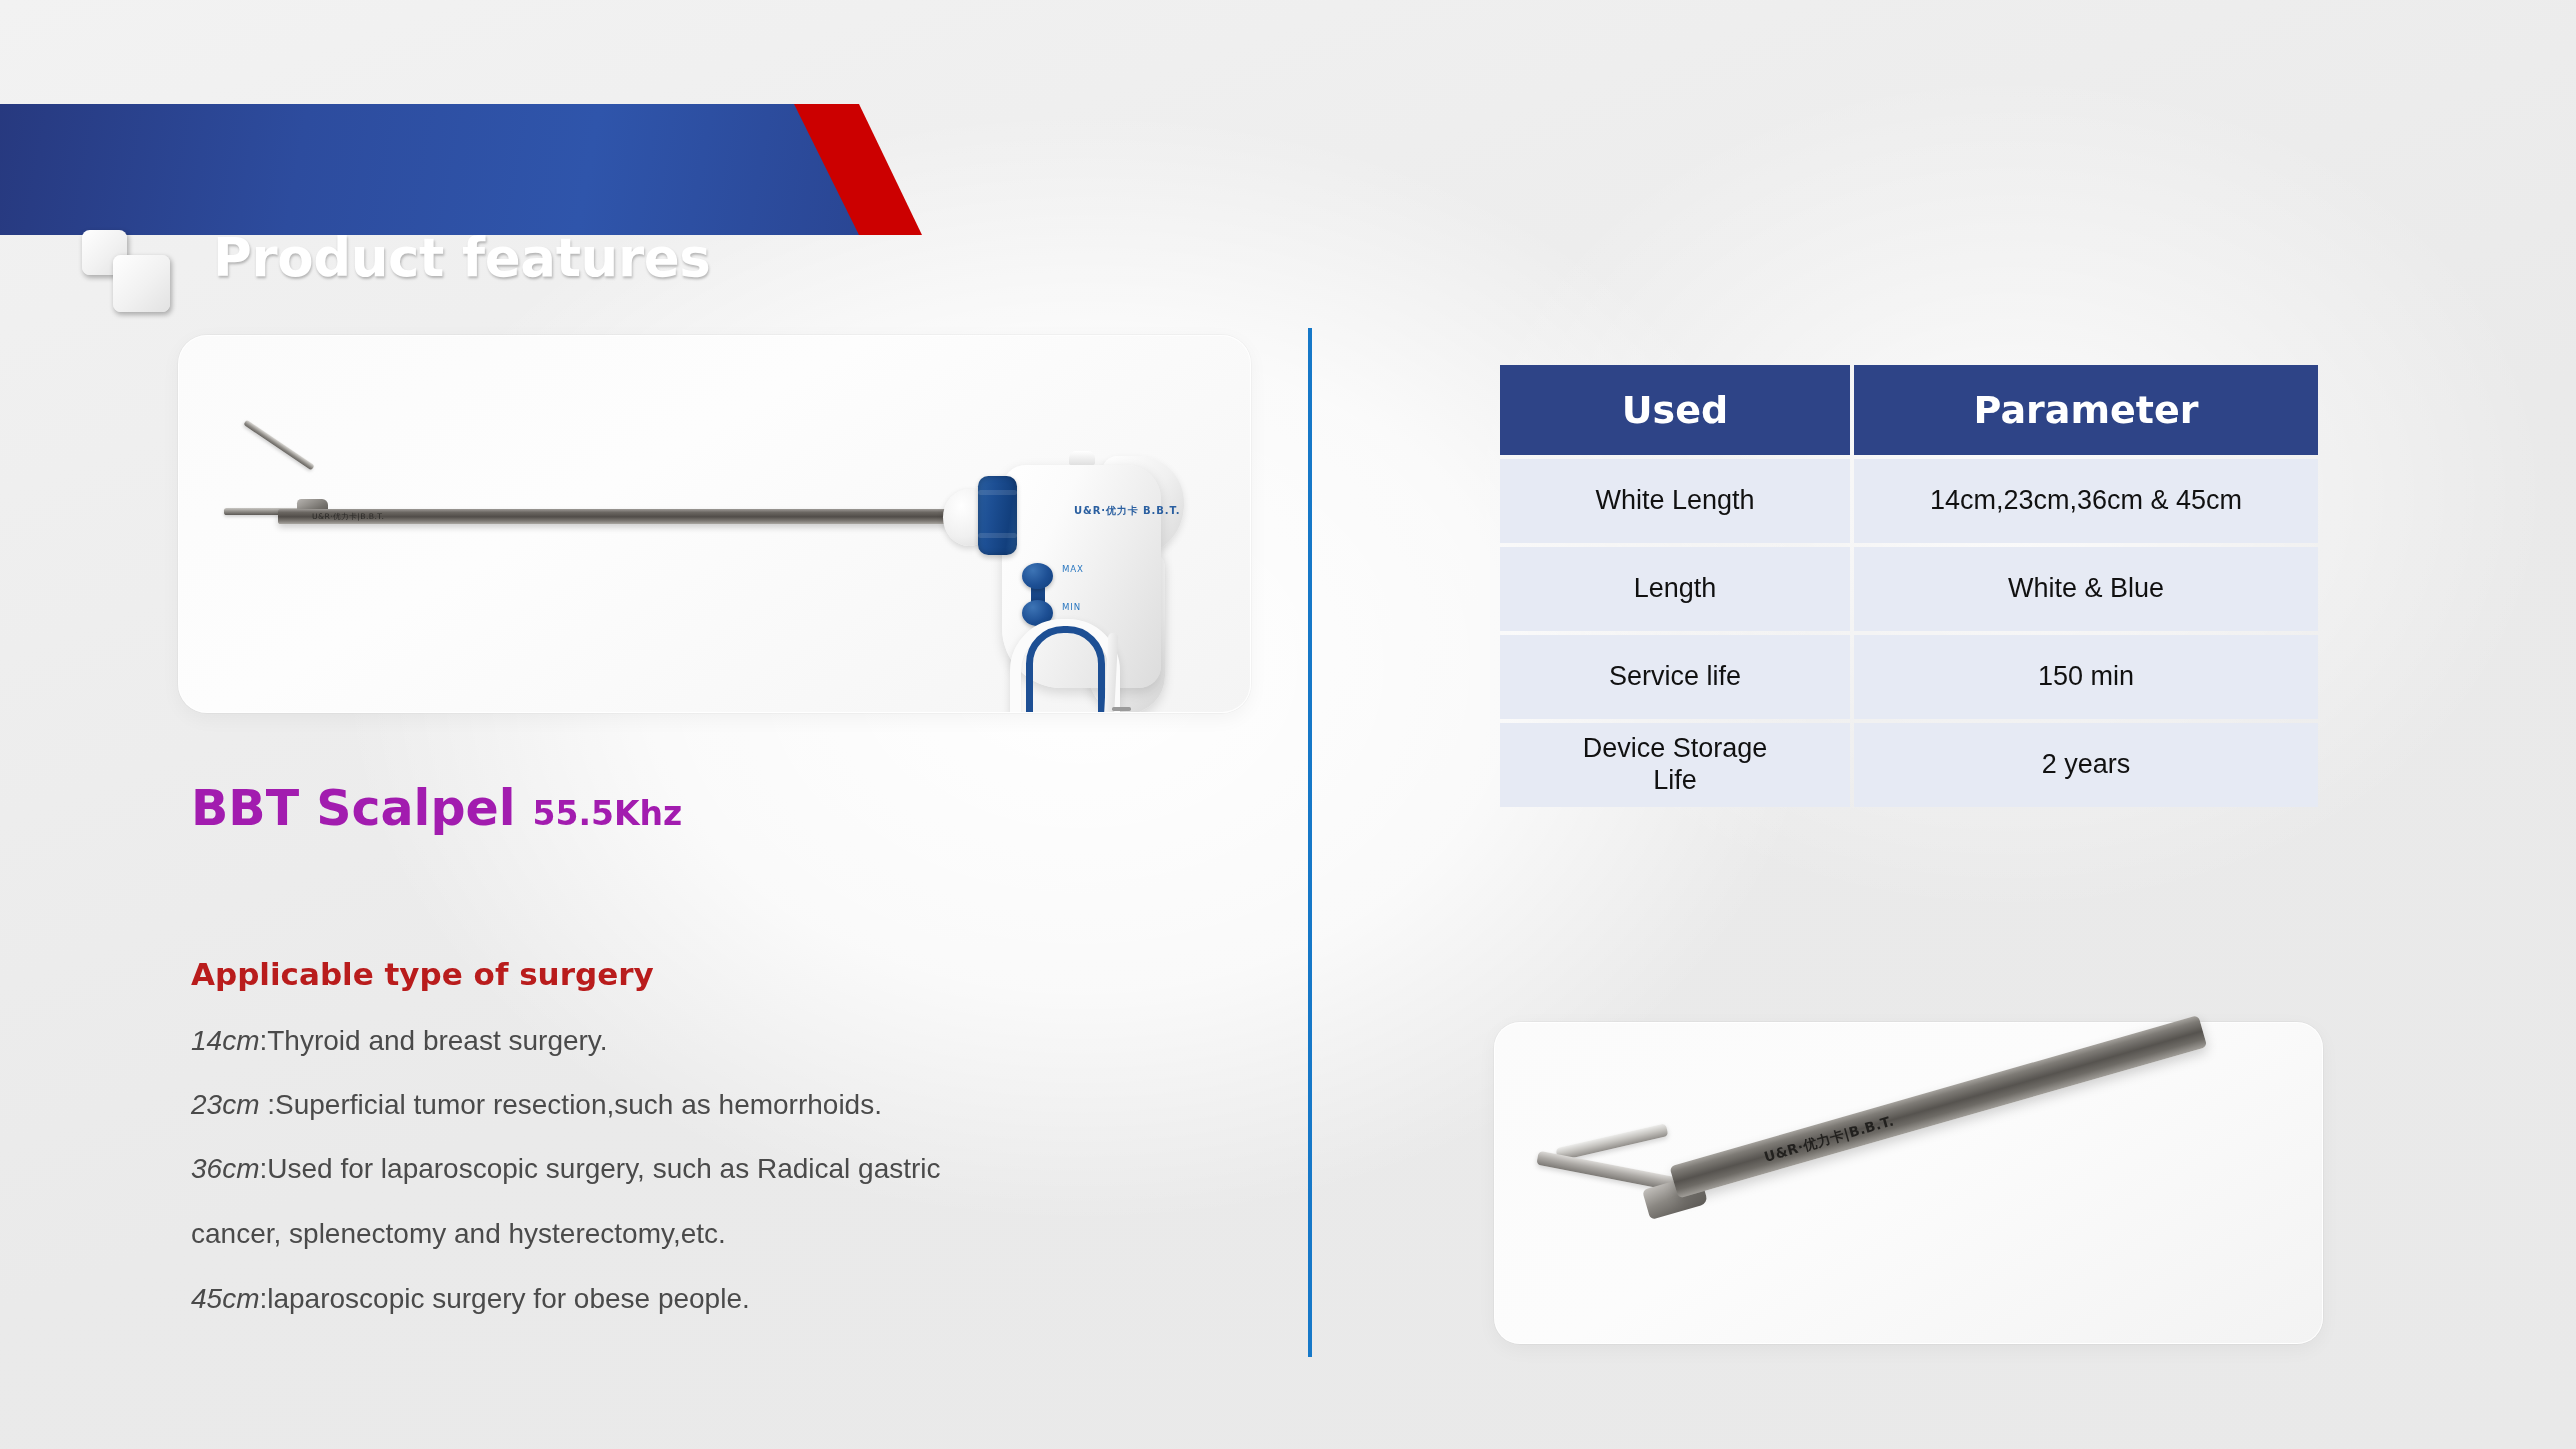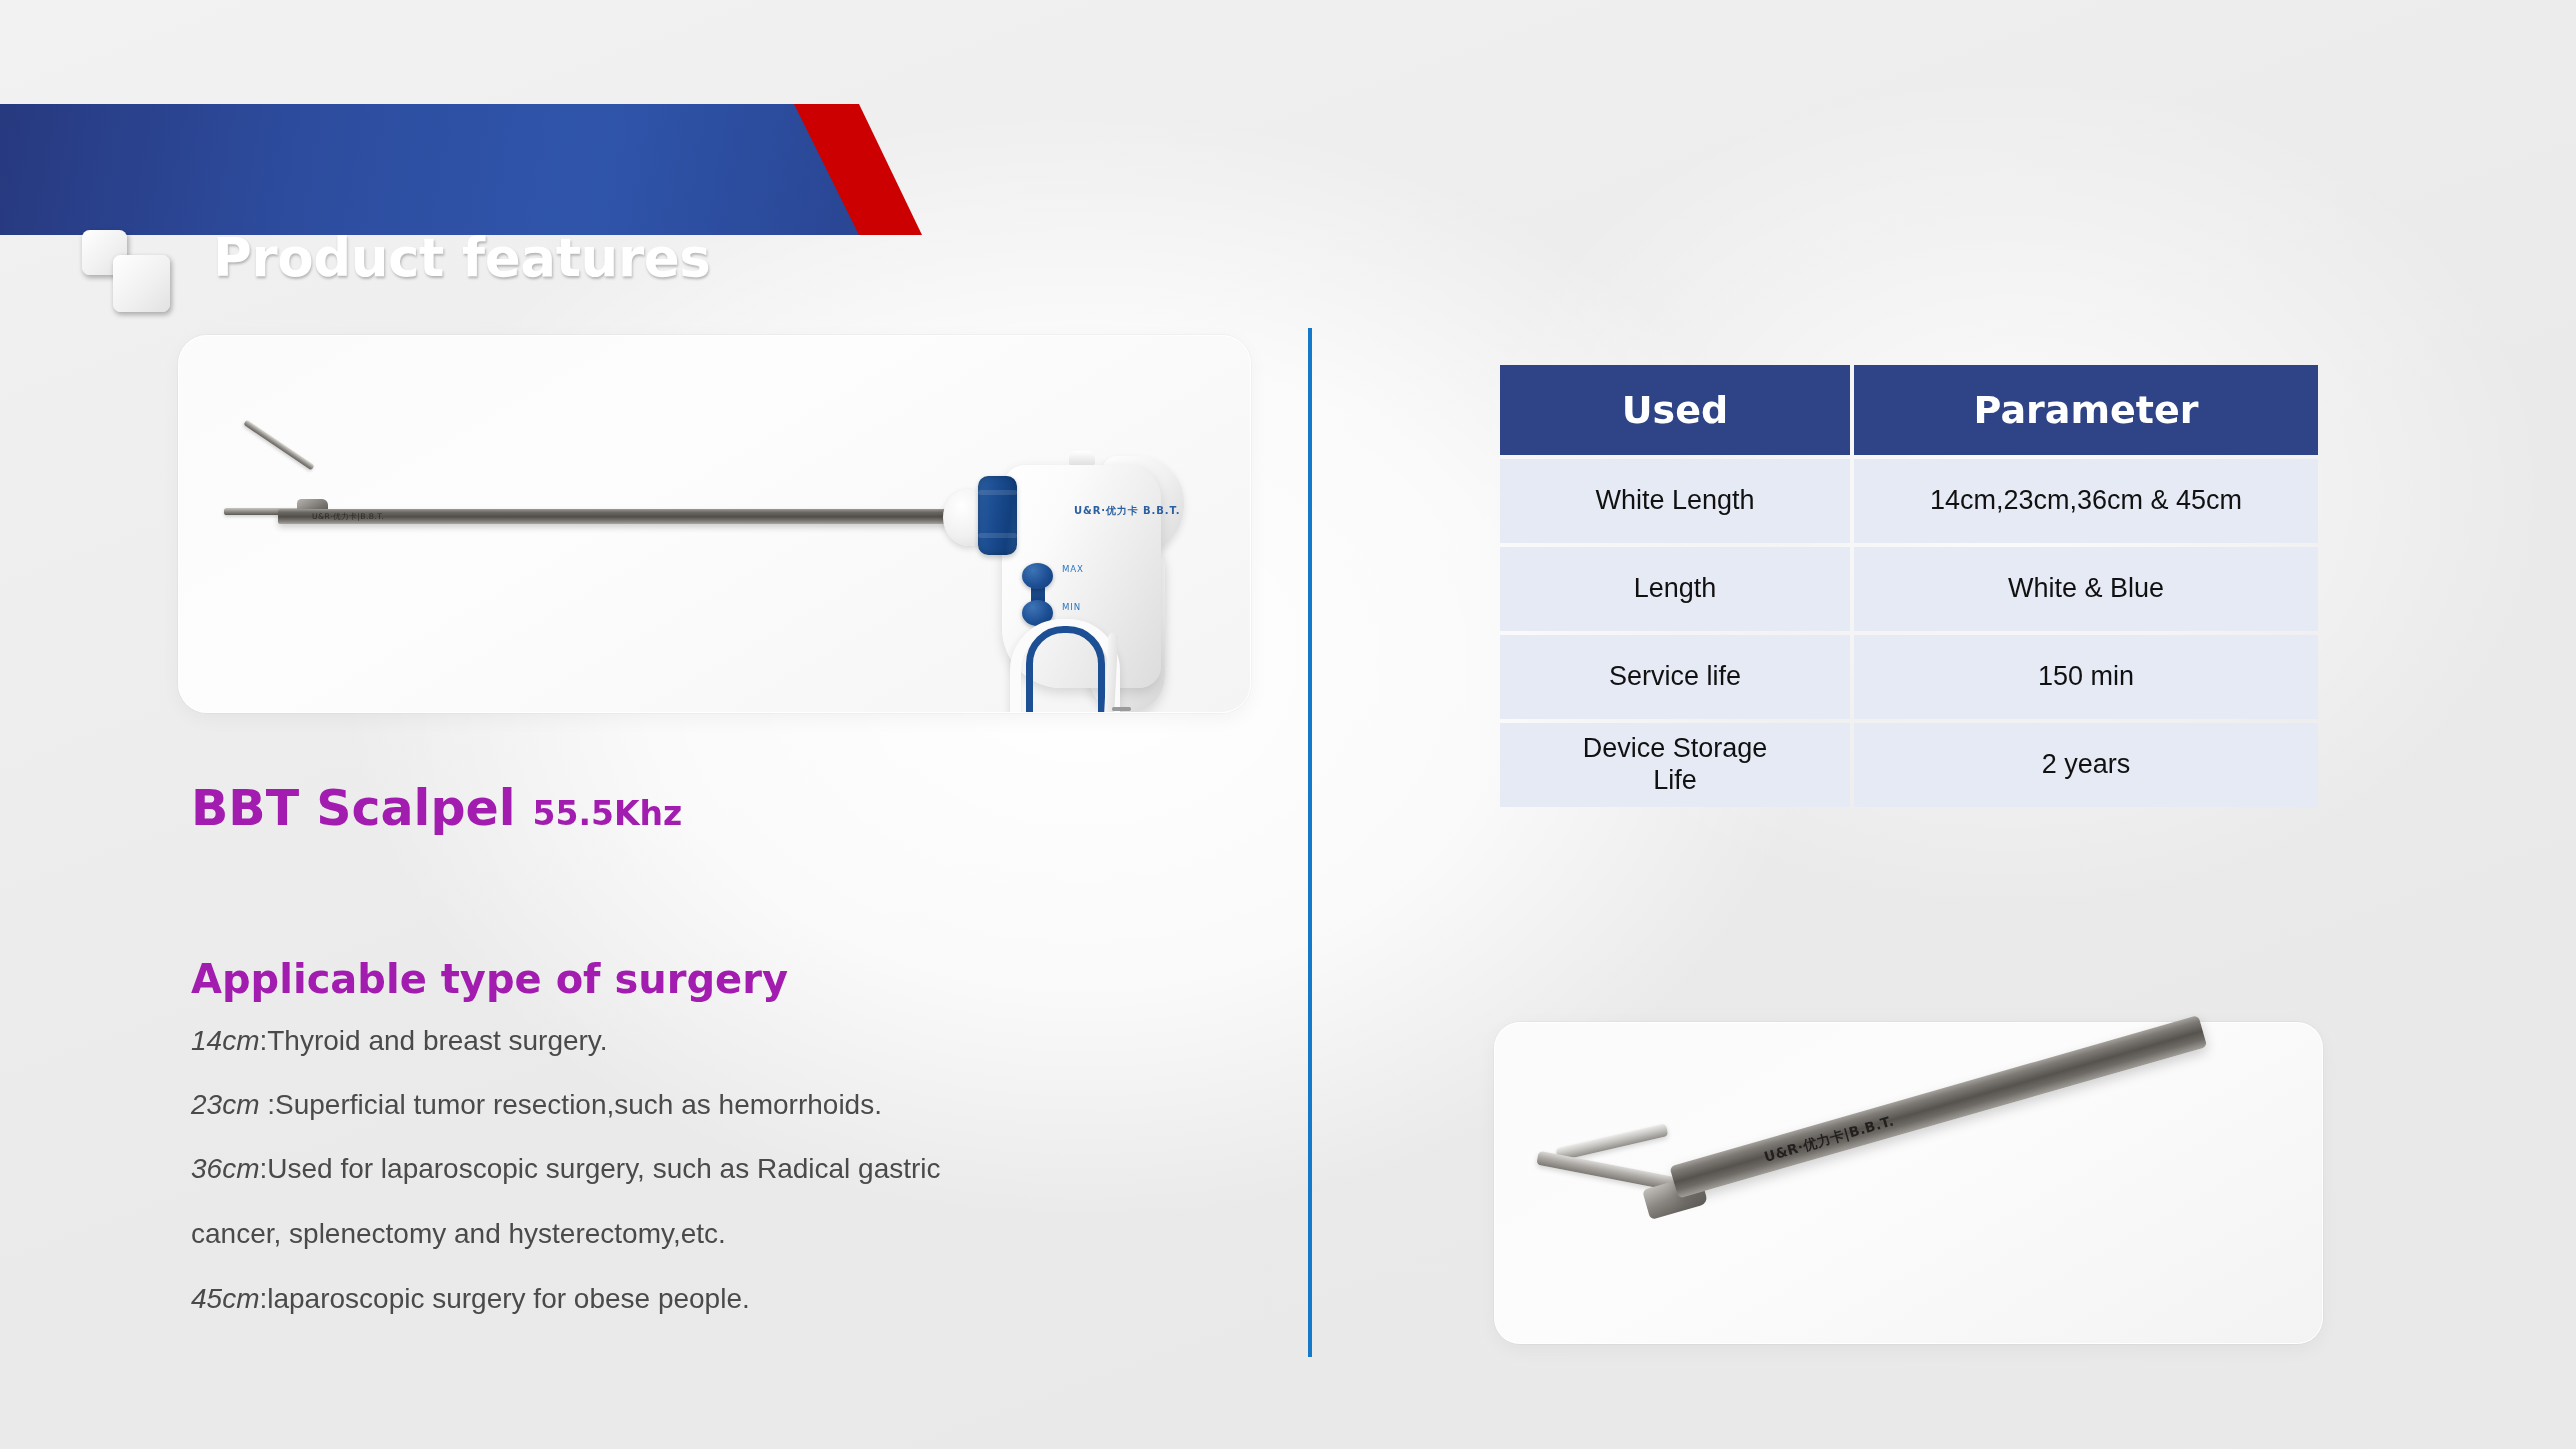--- a/index.html
+++ b/index.html
@@ -214,21 +214,21 @@
   
   #product-title {
     position:absolute; left:191px; top:784px;
     color:#a21caf; font-weight:bold; font-size:49px; line-height:1;
     font-family:"DejaVu Sans", sans-serif; white-space:nowrap;
   }
   #product-title .freq { font-size:33px; }
 
   #applicable-heading {
     position:absolute; left:191px; top:956px;
-    color:#a21caf; font-weight:bold; font-size:40px;
+    color:#b91c1c; font-weight:bold; font-size:31px;
     font-family:"DejaVu Sans", sans-serif;
   }
   .bullet {
     position:absolute; left:191px;
     color:#4a4a4a; font-size:28px; line-height:1;
     white-space:nowrap;
   }
   .bullet .cm { font-style:italic; }
   #bullet-1 { top:1027px; }
   #bullet-2 { top:1091px; }

